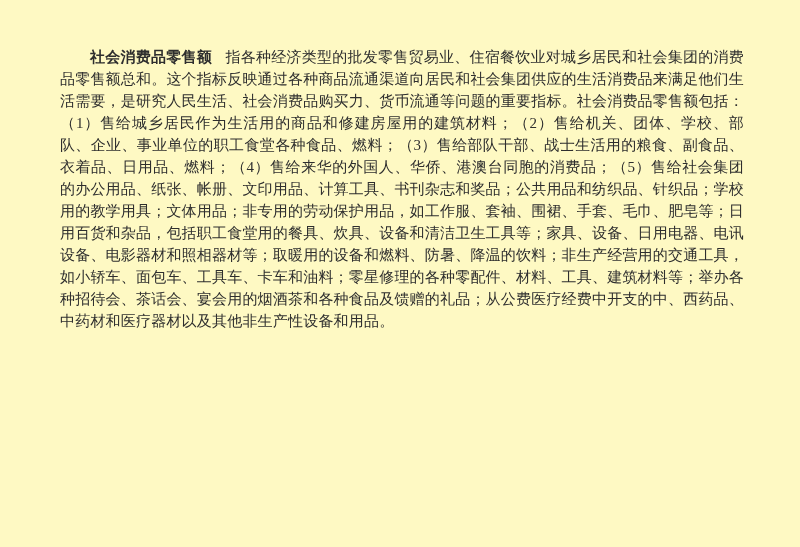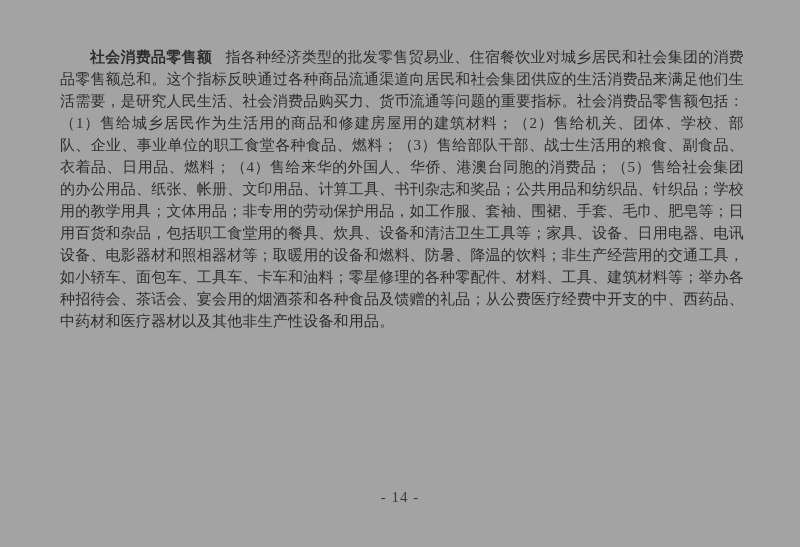--- a/index.html
+++ b/index.html
@@ -4,21 +4,21 @@
 <style>
   html, body {
     margin: 0;
     padding: 0;
     background: #ffffff;
   }
   .page {
     position: relative;
     width: 800px;
     height: 547px;
-    background: #a3a3a3;
+    background: #fef9c3;
     overflow: hidden;
     font-family: "Liberation Serif", "DejaVu Serif", serif;
     color: #2e2e2e;
   }
   .content {
     position: absolute;
     left: 60px;
     top: 46px;
     width: 684px;
     font-size: 15px;
@@ -50,14 +50,13 @@
 </head>
 <body>
 
 <div class="page">
   <div class="content">
     <p>
       <span class="term">社会消费品零售额</span><span>指各种经济类型的批发零售贸易业、住宿餐饮业对城乡居民和社会集团的消费品零售额总和。这个指标反映通过各种商品流通渠道向居民和社会集团供应的生活消费品来满足他们生活需要，是研究人民生活、社会消费品购买力、货币流通等问题的重要指标。社会消费品零售额包括：（1）售给城乡居民作为生活用的商品和修建房屋用的建筑材料；（2）售给机关、团体、学校、部队、企业、事业单位的职工食堂各种食品、燃料；（3）售给部队干部、战士生活用的粮食、副食品、衣着品、日用品、燃料；（4）售给来华的外国人、华侨、港澳台同胞的消费品；（5）售给社会集团的办公用品、纸张、帐册、文印用品、计算工具、书刊杂志和奖品；公共用品和纺织品、针织品；学校用的教学用具；文体用品；非专用的劳动保护用品，如工作服、套袖、围裙、手套、毛巾、肥皂等；日用百货和杂品，包括职工食堂用的餐具、炊具、设备和清洁卫生工具等；家具、设备、日用电器、电讯设备、电影器材和照相器材等；取暖用的设备和燃料、防暑、降温的饮料；非生产经营用的交通工具，如小轿车、面包车、工具车、卡车和油料；零星修理的各种零配件、材料、工具、建筑材料等；举办各种招待会、茶话会、宴会用的烟酒茶和各种食品及馈赠的礼品；从公费医疗经费中开支的中、西药品、中药材和医疗器材以及其他非生产性设备和用品。</span>
     </p>
   </div>
 
-  <div class="page-number">- 14 -</div>
 </div>
 
 </body></html>

